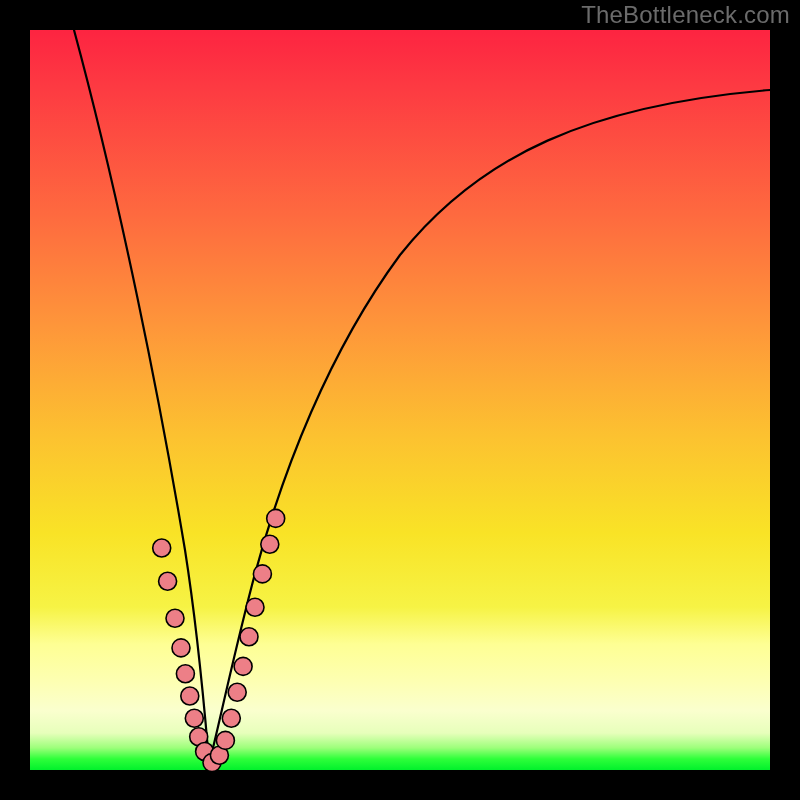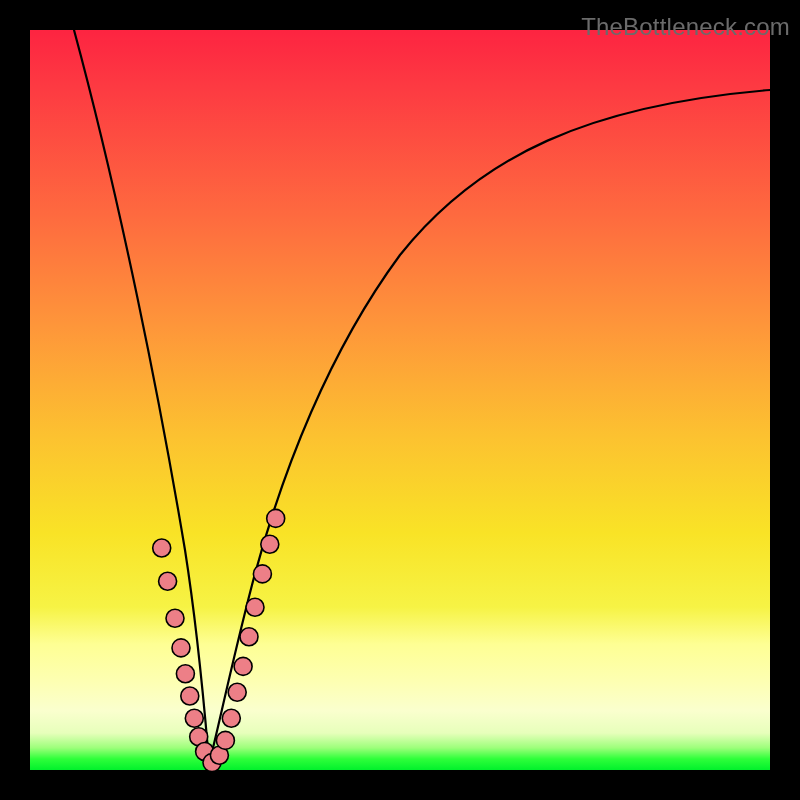--- a/index.html
+++ b/index.html
@@ -39,21 +39,21 @@
       #fdffb2 88%,
       #faffce 92%,
       #e7ffbb 95%,
       #9dff7b 97%,
       #2eff3a 98.5%,
       #01f12c 100%
     );
   }
   .watermark {
     position: absolute;
-    top: 13px;
+    top: 1px;
     right: 10px;
     color: #6b6b6b;
     font-size: 24px;
     font-weight: 500;
     letter-spacing: 0.2px;
     user-select: none;
   }
   svg.curve {
     position: absolute;
     left: 0;

